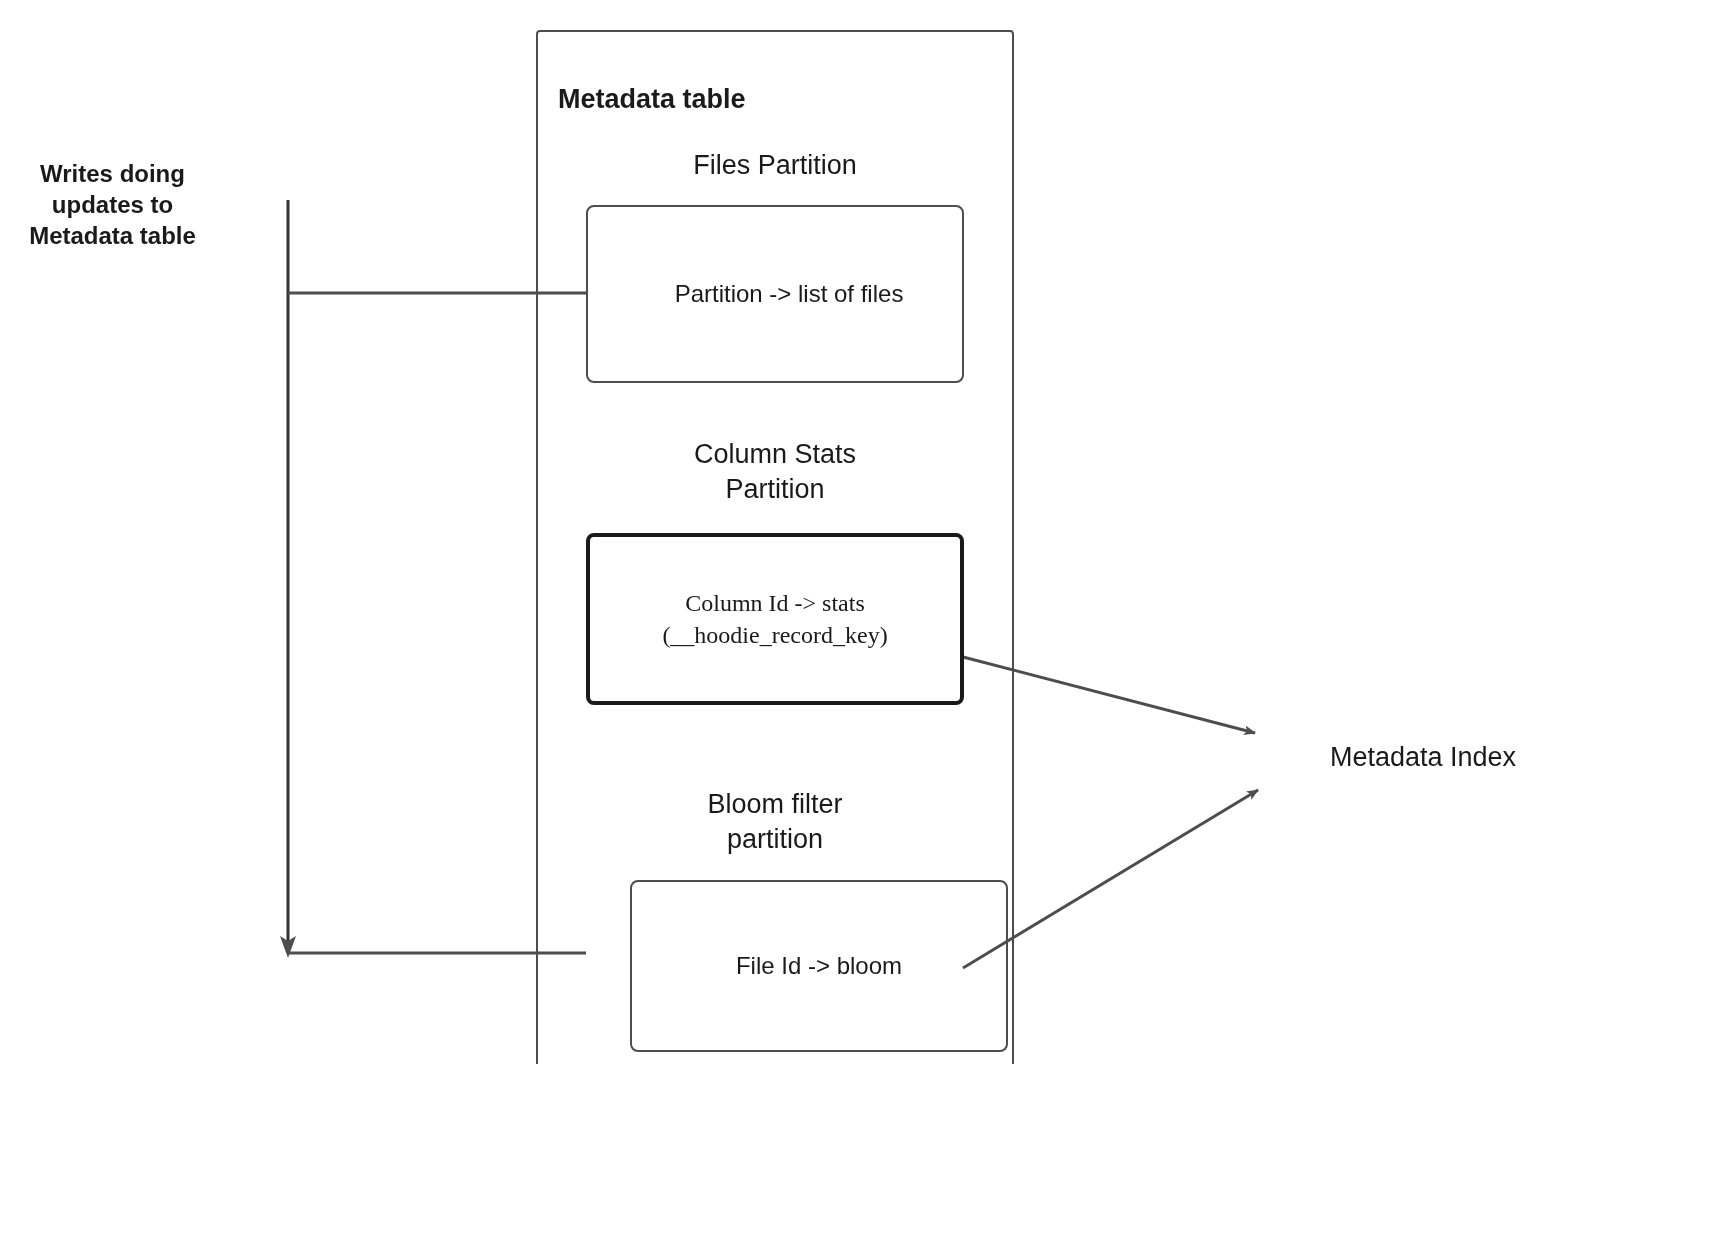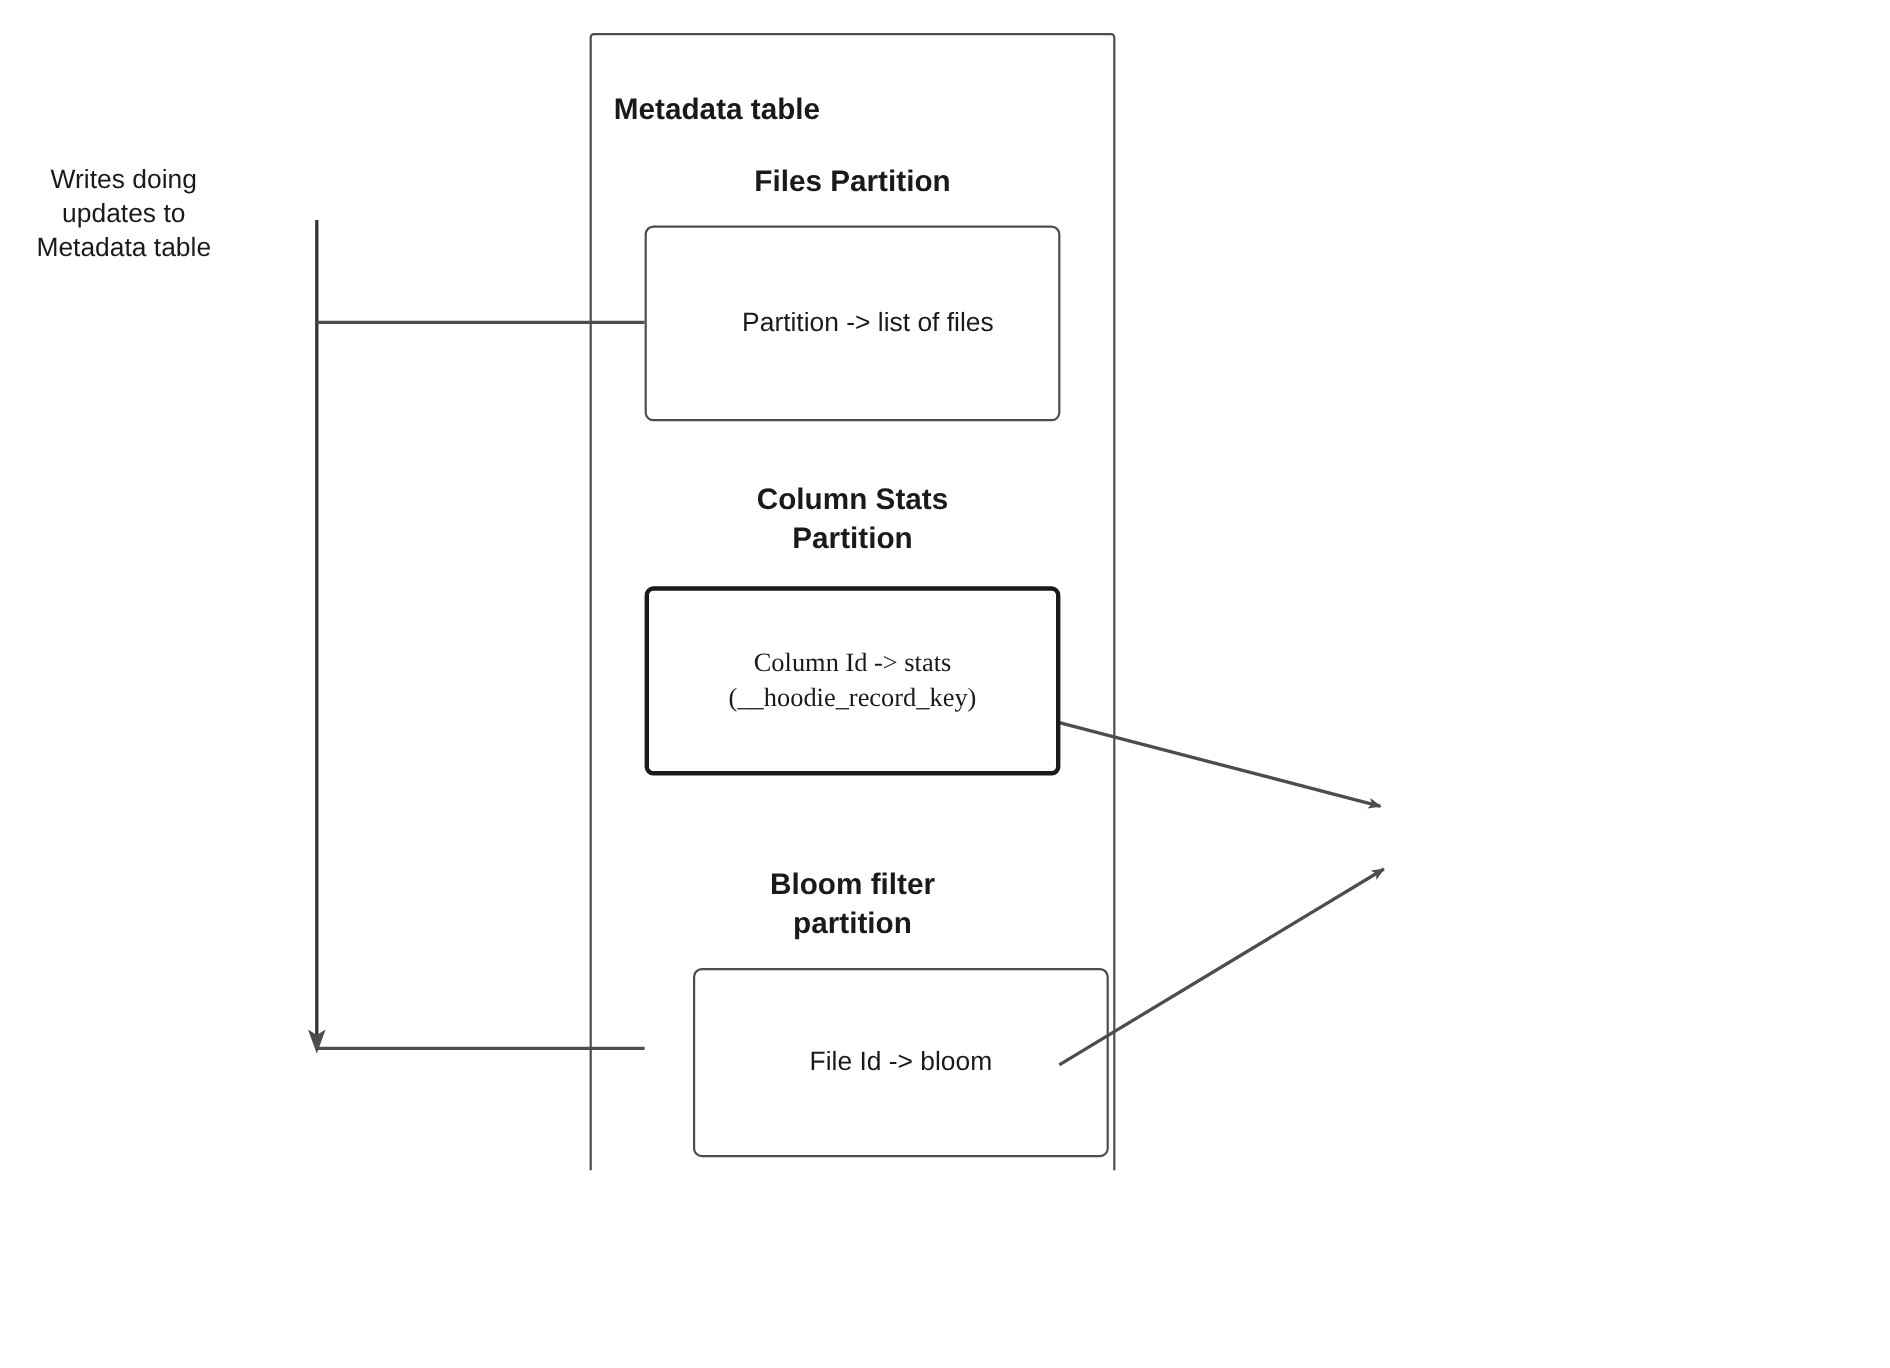--- a/index.html
+++ b/index.html
@@ -26,21 +26,21 @@
     height: 1244px;
     pointer-events: none;
   }
   .txt {
     position: absolute;
     text-align: center;
     line-height: 1.30;
     white-space: pre-line;
   }
   .bold {
-    font-weight: bold;
+    font-weight: normal;
   }
 
   
   #metadata-table-container {
     position: absolute;
     left: 536px;
     top: 30px;
     width: 478px;
     height: 1055px;
     border: 2.5px solid #4d4d4d;
@@ -96,21 +96,21 @@
     font-family: Liberation Serif, serif;
   }
   #bloom-filter-box {
     left: 586px;  top: 880px;  width: 378px;  height: 172px;
     border: 2.5px solid #4d4d4d;
     margin-left: 44px;
   }
 
   
   #writes-label {
-    left: 10px;  top: 148px;  width: 205px;  font-size: 24px;
+    left: 10px;  top: 158px;  width: 205px;  font-size: 24px; font-weight: bold;
   }
 
   
   #metadata-index-title {
     left: 1278px;  top: 740px;  width: 290px;  font-size: 27px;
   }
   #metadata-index-caption {
     left: 1300px;  top: 815px;  width: 250px;  font-size: 24px;
   }
 </style>
@@ -164,15 +164,16 @@
 partition</div>
 
   <div id="bloom-filter-box" class="inner-box">
     <span class="box-label">File Id -&gt; bloom</span>
   </div>
 
   <div id="writes-label" class="txt">Writes doing
 updates to
 Metadata table</div>
 
+  <div id="metadata-index-title" class="txt bold">Metadata Index</div>
 
 
 </div>
 
 </body></html>

